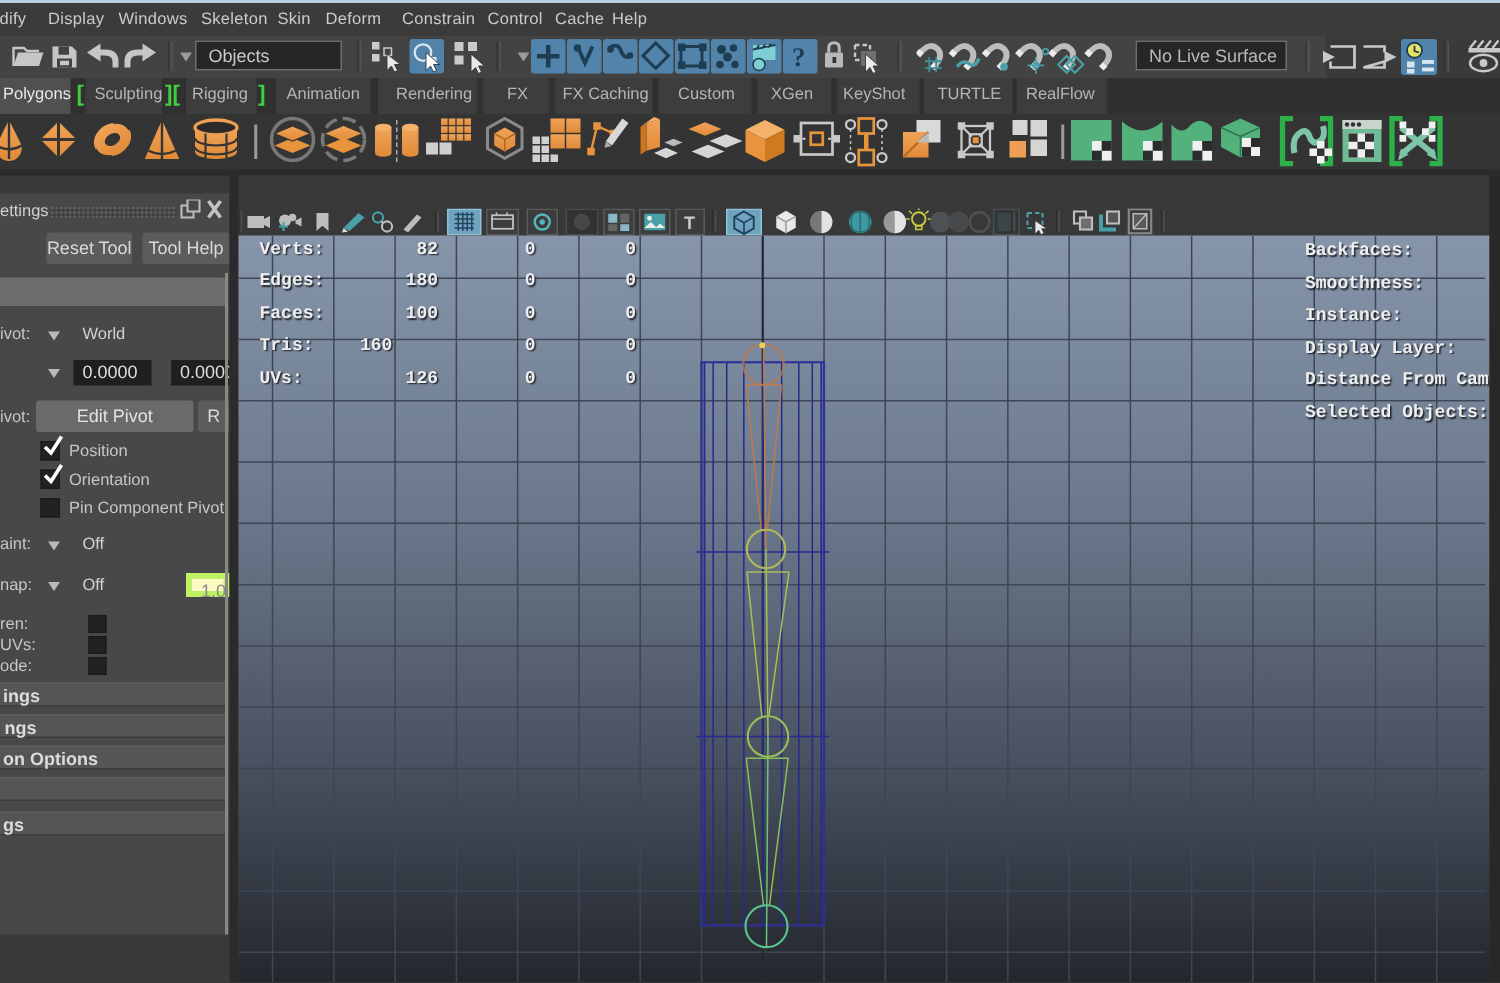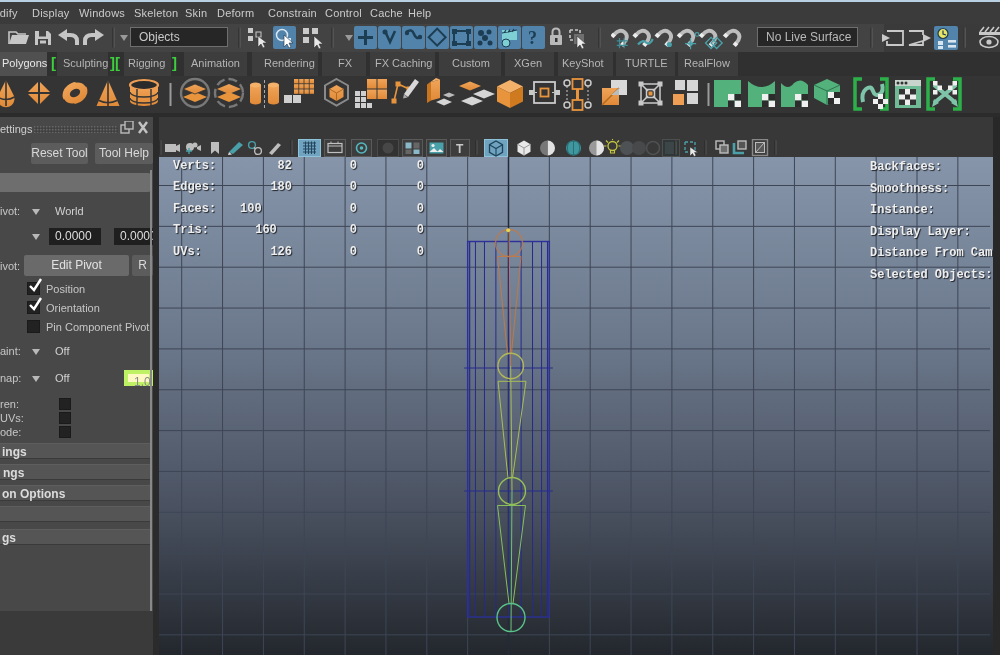--- a/index.html
+++ b/index.html
@@ -17,21 +17,21 @@
 
 #shelftabs{left:0;top:52px;width:1000px;height:24px;background:#303030;}
 .tabbox{position:absolute;top:0;height:24px;background:#3d3d3d;}
 #shelftabs span{position:absolute;top:5px;font-size:11px;color:#b5b5b5;}
 #shelftabs .active{background:#505050;color:#e8e8e8;}
 #shelftabs .gbr{color:#3ecf3e !important;font-weight:bold;font-size:15px;top:2px !important;}
 
 #shelficons{left:0;top:76px;width:1000px;height:37px;background:#343434;}
 #shelfsep{left:0;top:113px;width:1000px;height:4px;background:#2b2b2b;}
 
-#leftpanel{left:0;top:117px;width:153px;height:494px;background:#484848;overflow:hidden;}
+#leftpanel{left:0;top:129px;width:153px;height:494px;background:#484848;overflow:hidden;}
 #lpgap{left:153px;top:117px;width:6px;height:538px;background:#2b2b2b;}
 .lbl{position:absolute;color:#c6c6c6;font-size:11px;white-space:nowrap;}
 .btn{position:absolute;background:#5c5c5c;border-radius:2px;color:#d9d9d9;font-size:12px;text-align:center;}
 .chk{position:absolute;width:13px;height:13px;background:#222;border:1px solid #1a1a1a;}
 .darkfield{position:absolute;background:#1f1f1f;color:#dedede;font-size:12px;padding-left:6px;}
 .sect{position:absolute;left:0;width:151px;height:16px;background:#555;color:#dcdcdc;font-size:12px;font-weight:bold;border-top:1px solid #5e5e5e;border-bottom:1px solid #3a3a3a;}
 .arr{position:absolute;width:0;height:0;border-left:4.5px solid transparent;border-right:4.5px solid transparent;border-top:6px solid #b9b9b9;}
 
 #vpanel{left:159px;top:117px;width:834px;height:538px;background:#383838;}
 #vmenu span{position:absolute;top:0;font-size:11px;color:#c9c9c9;}
@@ -687,25 +687,25 @@
 
     <div class="hud" style="left:14px;top:1.5px">Verts:</div>
     <div class="hud" style="left:81px;top:1.5px;width:52px;text-align:right">82</div>
     <div class="hud" style="left:151px;top:1.5px;width:47px;text-align:right">0</div>
     <div class="hud" style="left:218px;top:1.5px;width:47px;text-align:right">0</div>
     <div class="hud" style="left:14px;top:23px">Edges:</div>
     <div class="hud" style="left:81px;top:23px;width:52px;text-align:right">180</div>
     <div class="hud" style="left:151px;top:23px;width:47px;text-align:right">0</div>
     <div class="hud" style="left:218px;top:23px;width:47px;text-align:right">0</div>
     <div class="hud" style="left:14px;top:44.5px">Faces:</div>
-    <div class="hud" style="left:81px;top:44.5px;width:52px;text-align:left">100</div>
+    <div class="hud" style="left:81px;top:44.5px;width:52px;text-align:right">100</div>
     <div class="hud" style="left:151px;top:44.5px;width:47px;text-align:right">0</div>
     <div class="hud" style="left:218px;top:44.5px;width:47px;text-align:right">0</div>
     <div class="hud" style="left:14px;top:66px">Tris:</div>
-    <div class="hud" style="left:81px;top:66px;width:52px;text-align:center">160</div>
+    <div class="hud" style="left:81px;top:66px;width:52px;text-align:left">160</div>
     <div class="hud" style="left:151px;top:66px;width:47px;text-align:right">0</div>
     <div class="hud" style="left:218px;top:66px;width:47px;text-align:right">0</div>
     <div class="hud" style="left:14px;top:87.5px">UVs:</div>
     <div class="hud" style="left:81px;top:87.5px;width:52px;text-align:right">126</div>
     <div class="hud" style="left:151px;top:87.5px;width:47px;text-align:right">0</div>
     <div class="hud" style="left:218px;top:87.5px;width:47px;text-align:right">0</div>
 
     <div class="hud" style="left:711px;top:3px">Backfaces:</div>
     <div class="hud" style="left:711px;top:24.5px">Smoothness:</div>
     <div class="hud" style="left:711px;top:46px">Instance:</div>

